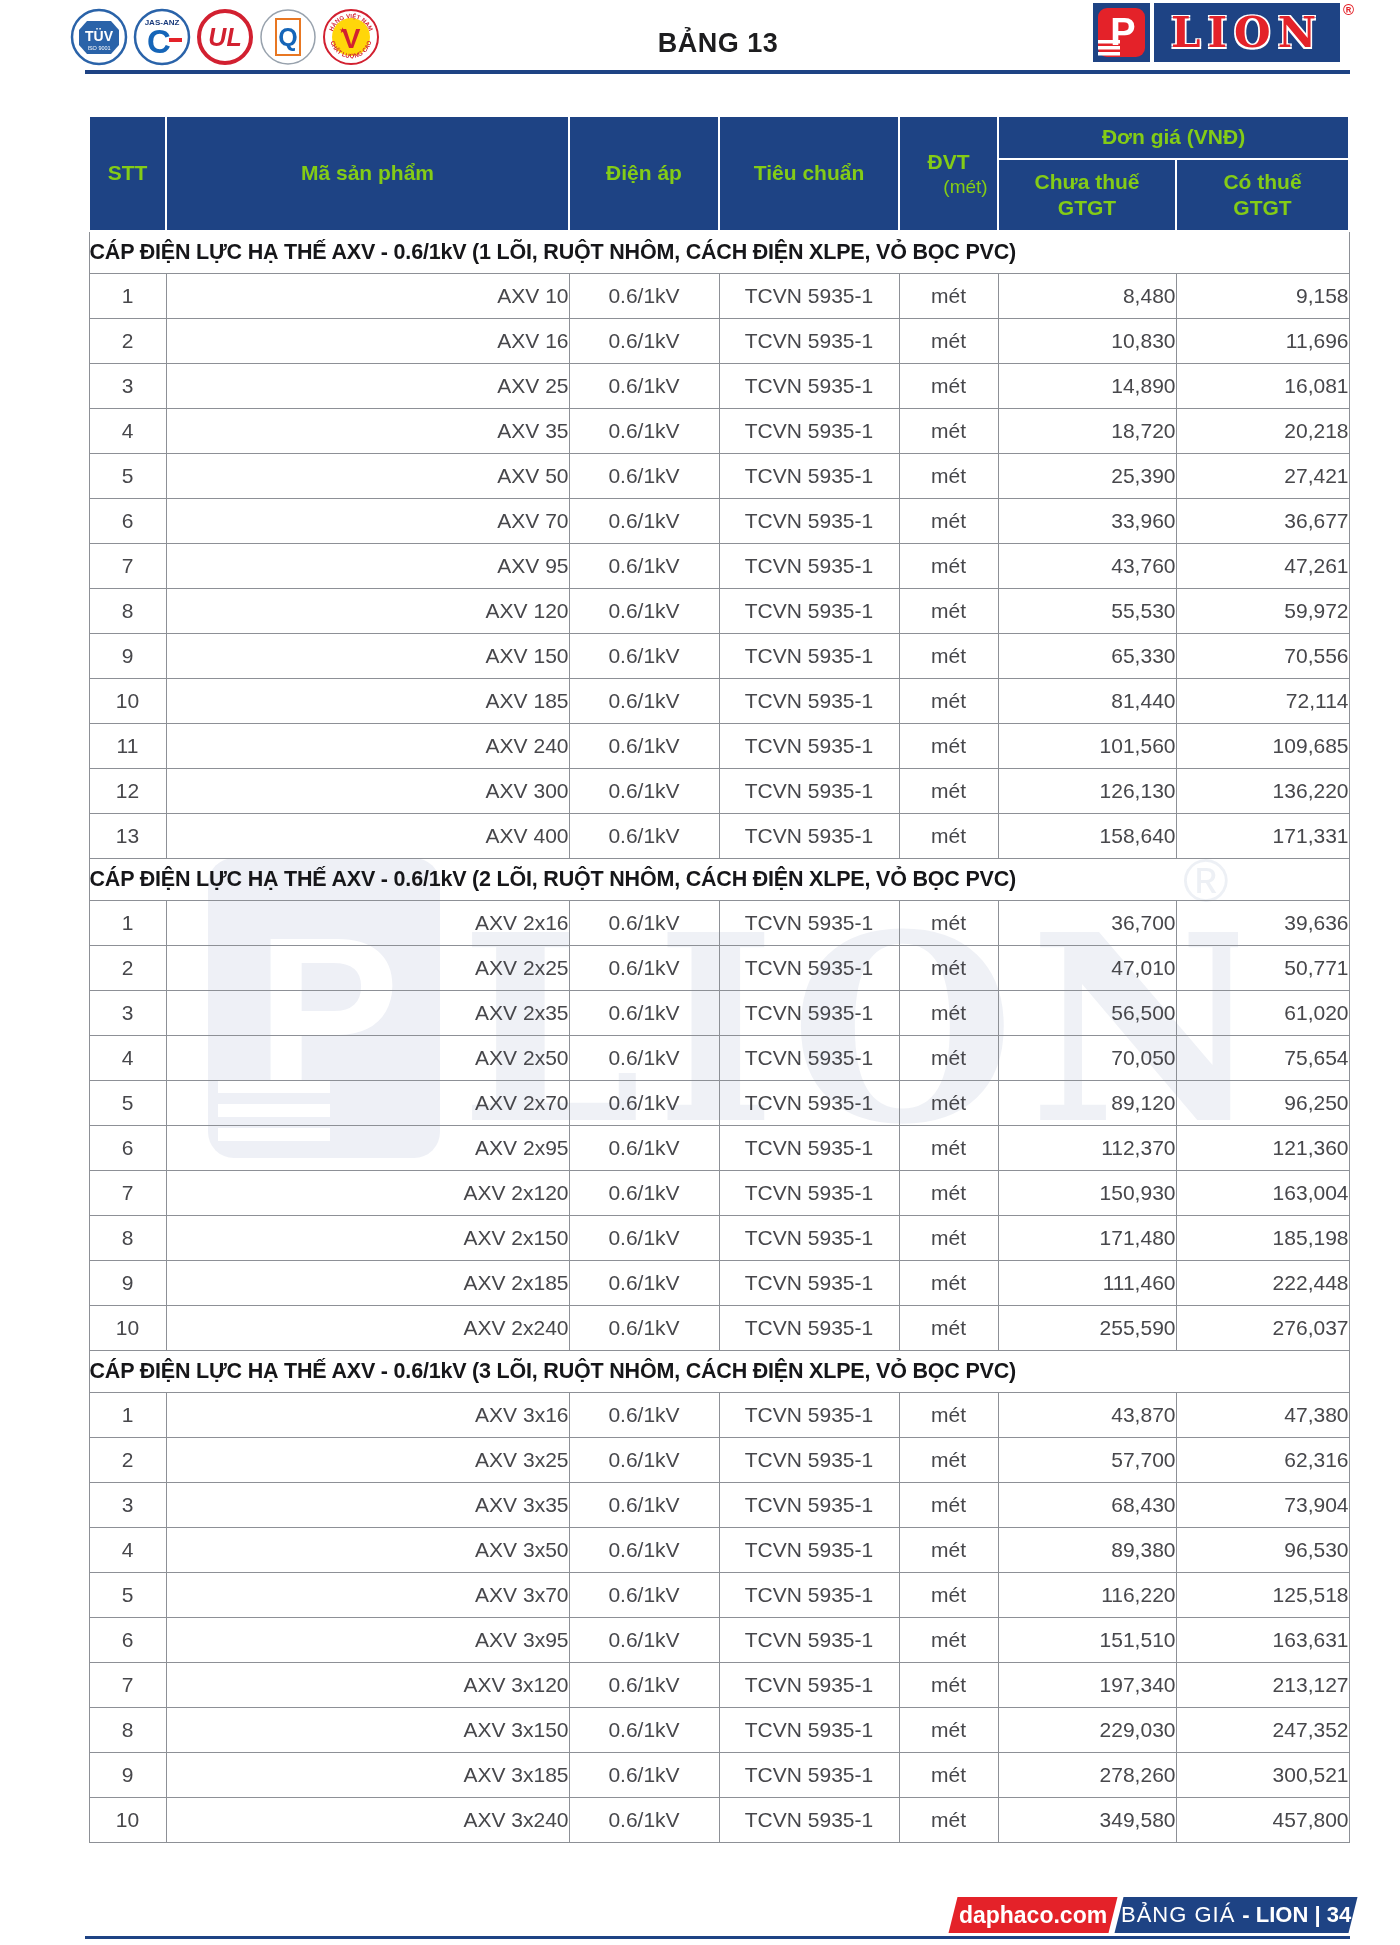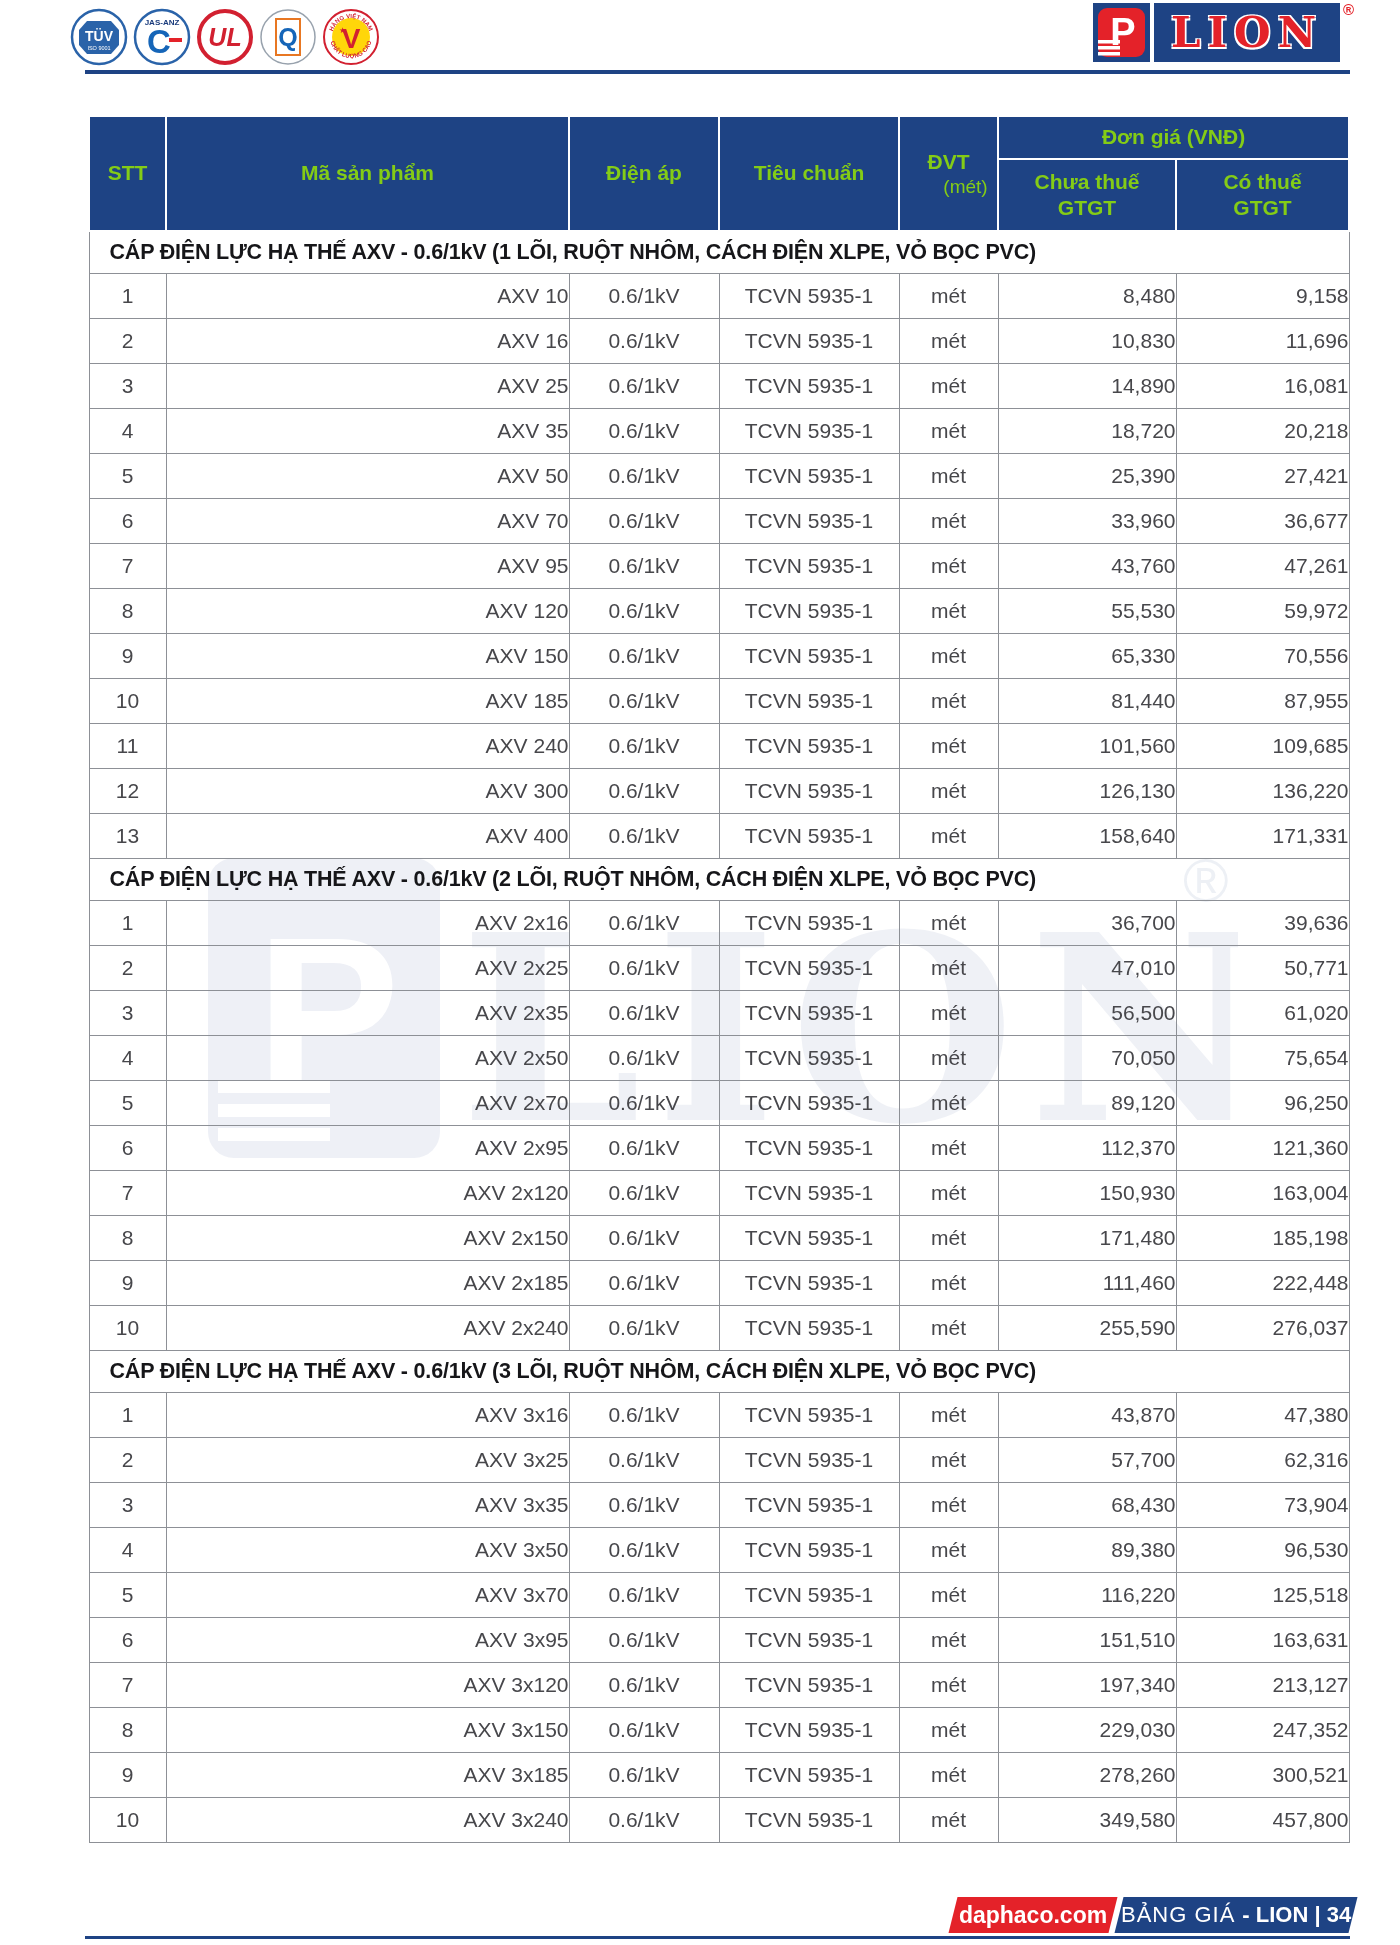--- a/index.html
+++ b/index.html
@@ -35,21 +35,21 @@
   }
   th.group-price{font-size:22px;height:41px;}
   .th-sub{font-weight:normal;font-size:19px;padding-left:34px;}
   tr.hdr-sub th{height:70px;margin-left:20px;}
   table.price tbody td{
     border:1px solid #8d9096;font-size:21px;color:#47474b;
     height:44px;padding:0;background:transparent;
   }
   tbody tr.section-row td{
     font-size:21.5px;font-weight:bold;color:#161619;text-align:left;
-    padding-left:20px;height:41px;letter-spacing:-0.2px;margin-top:30px;
+    height:41px;letter-spacing:-0.2px;margin-top:30px;
   }
   td.stt,td.volt,td.std,td.unit{text-align:center;}
   td.code{text-align:right;padding-left:20px;}
   td.p1,td.p2{text-align:right;padding-right:15px;}
   
   .f-red{
     position:absolute;left:953px;top:1897px;width:160px;height:36px;background:#e42229;
     transform:skewX(-14deg);display:flex;align-items:center;justify-content:center;
   }
   .f-red span{transform:skewX(14deg);color:#fff;font-weight:bold;font-size:23px;}
@@ -94,20 +94,21 @@
       <circle cx="29" cy="29" r="19" fill="#ffd60a"></circle>
       <path id="hvArcTop" d="M 10,29 A 19,19 0 0 1 48,29" fill="none"></path>
       <path id="hvArcBot" d="M 8,29 A 21,21 0 0 0 50,29" fill="none"></path>
       <text font-size="6" font-weight="bold" fill="#d22030"><textPath href="#hvArcTop" startOffset="50%" text-anchor="middle">HÀNG VIỆT NAM</textPath></text>
       <text font-size="6" font-weight="bold" fill="#d22030"><textPath href="#hvArcBot" startOffset="50%" text-anchor="middle">CHẤT LƯỢNG CAO</textPath></text>
       <text x="29" y="40" text-anchor="middle" font-size="28" font-weight="bold" fill="#d22030">V</text>
       <text x="17" y="25" font-size="8" fill="#d22030">★</text>
     </svg>
   </div>
 
+  <div class="page-title">BẢNG 13</div>
 
   <div class="brand">
     <svg width="57" height="59" viewBox="0 0 57 59">
       <rect width="57" height="59" fill="#1e4384"></rect>
       <rect x="5" y="5" width="47" height="49" rx="9" fill="#e42229"></rect>
       <text x="30" y="42" text-anchor="middle" font-size="38" font-weight="bold" fill="#fff" font-family="Liberation Sans, sans-serif">P</text>
       <g fill="#fff">
         <rect x="5" y="37" width="22" height="3.5"></rect>
         <rect x="5" y="43" width="22" height="3.5"></rect>
         <rect x="5" y="49" width="22" height="3.5"></rect>
@@ -253,21 +254,21 @@
           <td class="p1">65,330</td>
           <td class="p2">70,556</td>
         </tr>
         <tr>
           <td class="stt">10</td>
           <td class="code">AXV 185</td>
           <td class="volt">0.6/1kV</td>
           <td class="std">TCVN 5935-1</td>
           <td class="unit">mét</td>
           <td class="p1">81,440</td>
-          <td class="p2">87,955</td>
+          <td class="p2">72,114</td>
         </tr>
         <tr>
           <td class="stt">11</td>
           <td class="code">AXV 240</td>
           <td class="volt">0.6/1kV</td>
           <td class="std">TCVN 5935-1</td>
           <td class="unit">mét</td>
           <td class="p1">101,560</td>
           <td class="p2">109,685</td>
         </tr>

